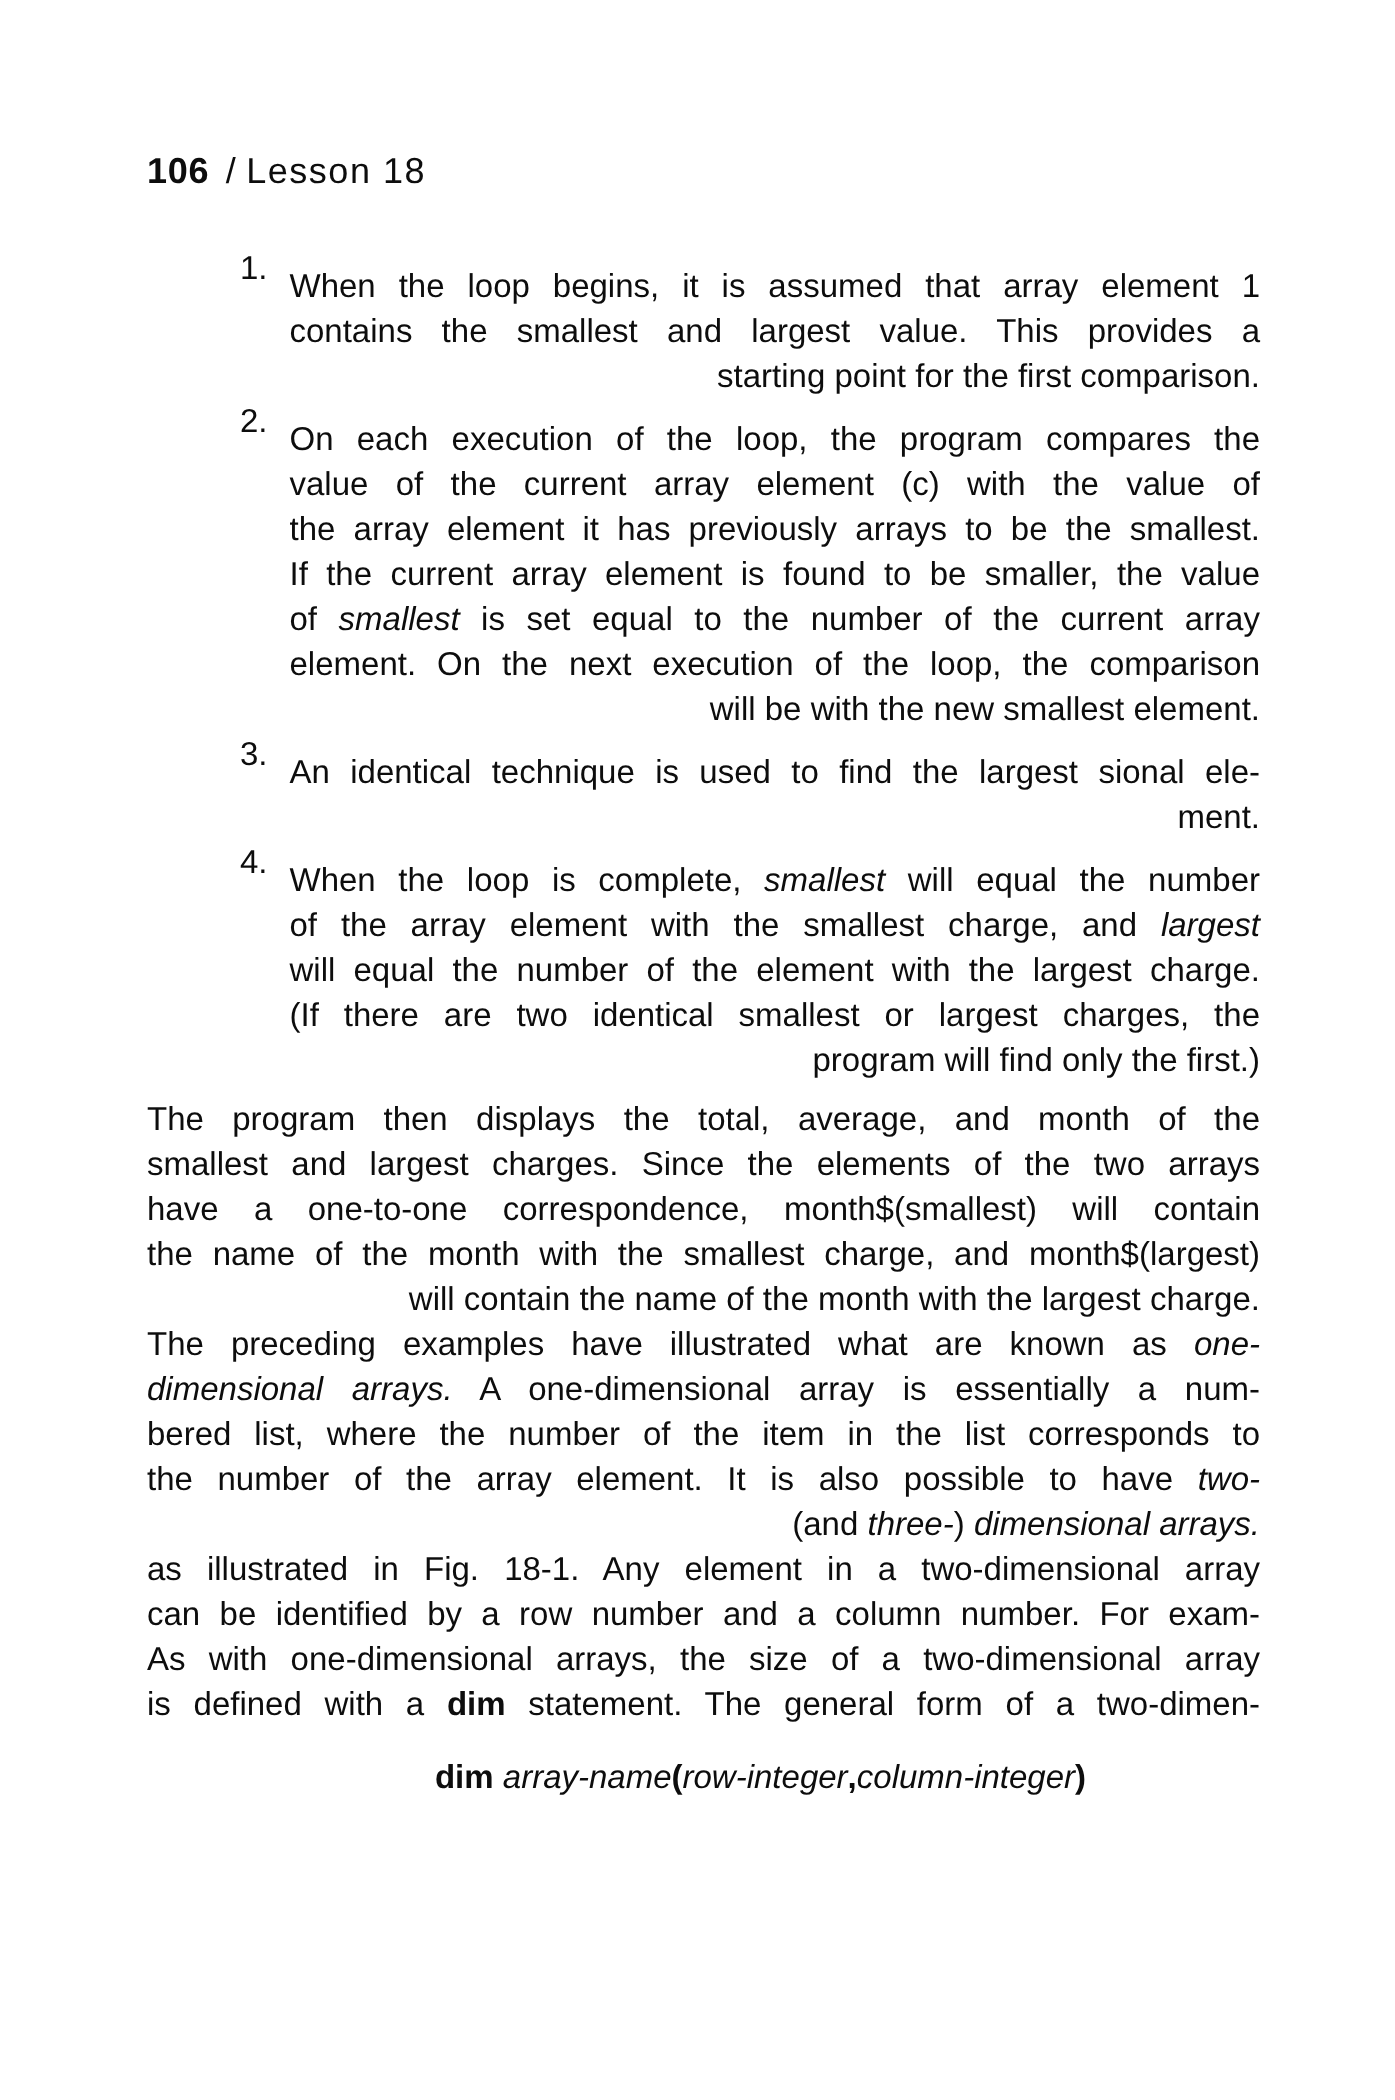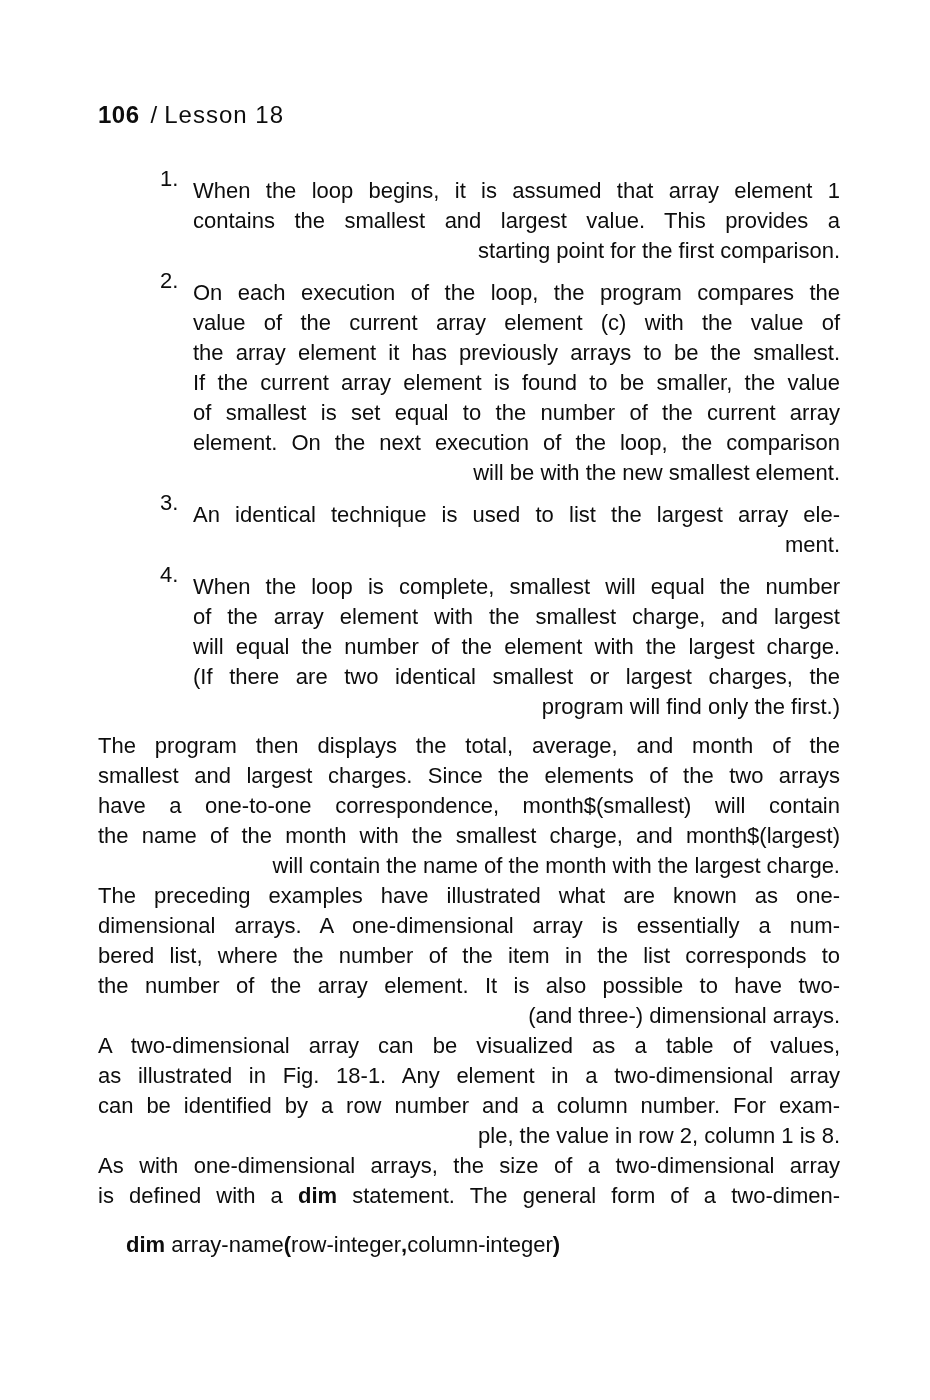--- a/index.html
+++ b/index.html
@@ -41,25 +41,25 @@
     white-space: normal;
   }
   .line.last { text-align: right; text-align-last: auto; }
 
   .paragraphs { margin-top: 9px; }
   .para { }
   .para:first-child { margin-top: 4px; }
 
   .code {
     margin-top: 19px;
-    margin-left: 28px;
-    text-align: left;
+    margin-left: 76px;
+    text-align: center;
   }
   .b { font-weight: 700; }
-  .i { }
+  .i { font-style: italic; }
 </style>
 </head>
 <body>
 
 <div class="page">
   <div class="header">
     <span class="pagenum">106</span><span class="sep">/</span><span class="lesson">Lesson 18</span>
   </div>
 
   <div class="body-text">
@@ -80,21 +80,21 @@
             <div class="line"><span class="">the array element it has previously arrays to be the smallest.</span></div>
             <div class="line"><span class="">If the current array element is found to be smaller, the value</span></div>
             <div class="line"><span class="">of </span><span class="i">smallest</span><span class=""> is set equal to the number of the current array</span></div>
             <div class="line"><span class="">element. On the next execution of the loop, the comparison</span></div>
             <div class="line last"><span class="">will be with the new smallest element.</span></div>
           </div>
         </div>
         <div class="list-item">
           <div class="num">3.</div>
           <div class="item-lines">
-            <div class="line"><span class="">An identical technique is used to list the largest array ele-</span></div>
+            <div class="line"><span class="">An identical technique is used to find the largest sional ele-</span></div>
             <div class="line last"><span class="">ment.</span></div>
           </div>
         </div>
         <div class="list-item">
           <div class="num">4.</div>
           <div class="item-lines">
             <div class="line"><span class="">When the loop is complete, </span><span class="i">smallest</span><span class=""> will equal the number</span></div>
             <div class="line"><span class="">of the array element with the smallest charge, and </span><span class="i">largest</span></div>
             <div class="line"><span class="">will equal the number of the element with the largest charge.</span></div>
             <div class="line"><span class="">(If there are two identical smallest or largest charges, the</span></div>
@@ -111,24 +111,22 @@
           <div class="line last"><span class="">will contain the name of the month with the largest charge.</span></div>
         </div>
         <div class="para">
           <div class="line"><span class="">The preceding examples have illustrated what are known as </span><span class="i">one-</span></div>
           <div class="line"><span class="i">dimensional arrays.</span><span class=""> A one-dimensional array is essentially a num-</span></div>
           <div class="line"><span class="">bered list, where the number of the item in the list corresponds to</span></div>
           <div class="line"><span class="">the number of the array element. It is also possible to have </span><span class="i">two-</span></div>
           <div class="line last"><span class="">(and </span><span class="i">three-</span><span class="">) </span><span class="i">dimensional arrays.</span></div>
         </div>
         <div class="para">
-          <div class="line"><span class="">A two-dimensional array can be visualized as a table of values,</span></div>
           <div class="line"><span class="">as illustrated in Fig. 18-1. Any element in a two-dimensional array</span></div>
           <div class="line"><span class="">can be identified by a row number and a column number. For exam-</span></div>
-          <div class="line last"><span class="">ple, the value in row 2, column 1 is 8.</span></div>
         </div>
         <div class="para">
           <div class="line"><span class="">As with one-dimensional arrays, the size of a two-dimensional array</span></div>
           <div class="line"><span class="">is defined with a </span><span class="b ">dim</span><span class=""> statement. The general form of a two-dimen-</span></div>
         </div>
       </div>
     <div class="code" id="code-root"><span class="b ">dim</span><span class=""> </span><span class="i">array-name</span><span class="b ">(</span><span class="i">row-integer</span><span class="b ">,</span><span class="i">column-integer</span><span class="b ">)</span></div>
   </div>
 </div>
 

